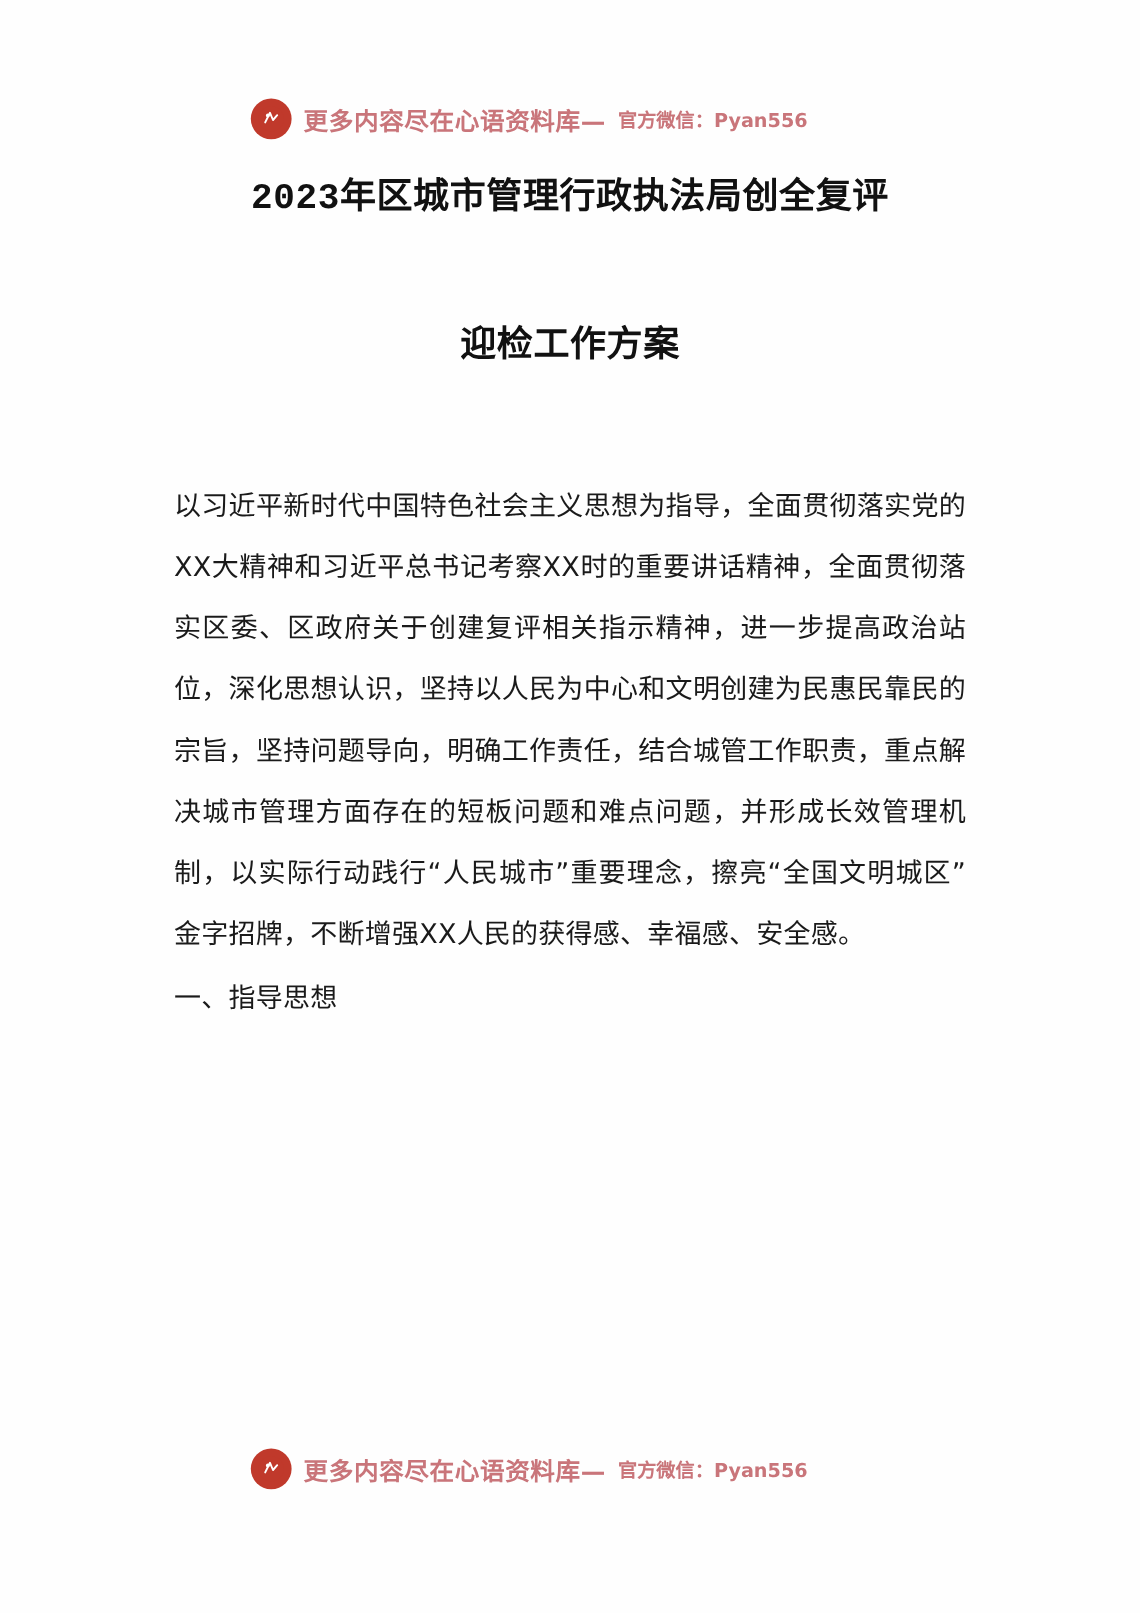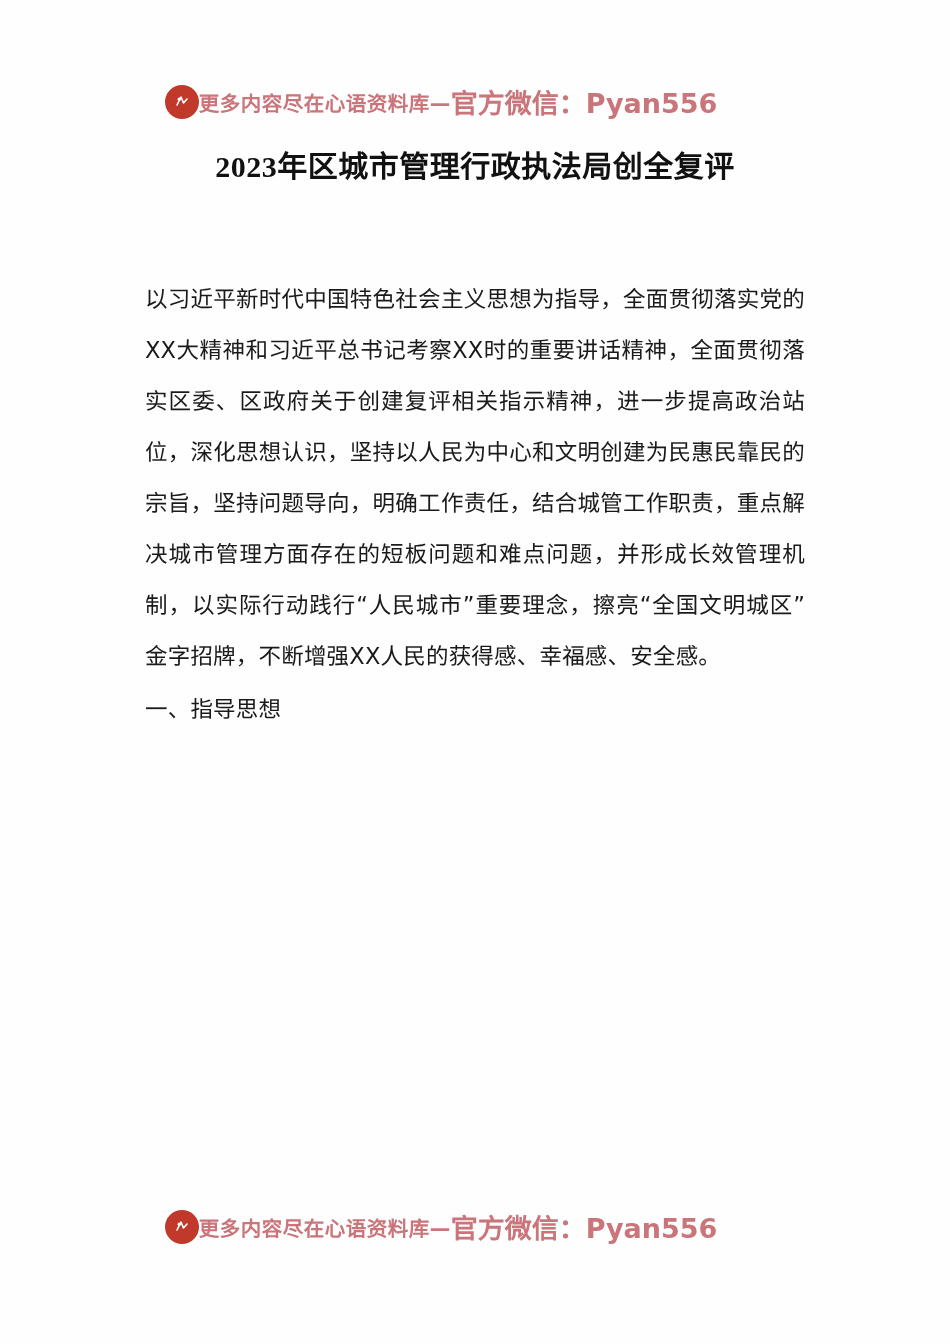--- a/index.html
+++ b/index.html
@@ -27,20 +27,21 @@
   }
 
   
   .watermark {
     position: absolute;
     left: 0;
     width: 882px;
     display: flex;
     align-items: center;
     justify-content: center;
+    gap: 10px;
     pointer-events: none;
     user-select: none;
   }
   .watermark.top { top: 82px; }
   .watermark.bottom { top: 1207px; }
 
   .wm-logo {
     width: 34px;
     height: 34px;
     border-radius: 50%;
@@ -55,32 +56,32 @@
   .wm-text {
     font-family: "DejaVu Sans", "Liberation Sans", sans-serif;
     font-size: 20.5px;
     font-weight: bold;
     letter-spacing: 0.5px;
     color: #c9757a;
     white-space: nowrap;
   }
   .wm-text2 {
     font-family: "DejaVu Sans", "Liberation Sans", sans-serif;
-    font-size: 27px;
+    font-size: 16px;
     font-weight: bold;
     color: #c9757a;
     white-space: nowrap;
   }
 
   
   .doc-title {
     margin: 0;
     padding-top: 148px;
     text-align: center;
-    font-family: Liberation Serif, serif;
+    font-family: Liberation Mono, monospace;
     font-size: 30px;
     font-weight: bold;
     line-height: 1.25;
     letter-spacing: 0.5px;
     color: #111;
   }
   .doc-title .line2 {
     display: block;
     margin-top: 86px;
   }
@@ -115,20 +116,21 @@
         <path d="M6 14 L10 6 L12.5 12 L16 8" stroke="#ffffff" stroke-width="1.6" fill="none" stroke-linecap="round" stroke-linejoin="round"></path>
         <circle cx="8.2" cy="8.2" r="1.6" fill="#ffffff"></circle>
       </svg>
     </span>
     <span class="wm-text">更多内容尽在心语资料库—</span>
     <span class="wm-text2">官方微信：Pyan556</span>
   </div>
 
   <h1 class="doc-title">
     <span class="line1">2023年区城市管理行政执法局创全复评</span>
+    <span class="line2">迎检工作方案</span>
   </h1>
 
   <div class="body-text">
     <p class="para indent">以习近平新时代中国特色社会主义思想为指导，全面贯彻落实党的XX大精神和习近平总书记考察XX时的重要讲话精神，全面贯彻落实区委、区政府关于创建复评相关指示精神，进一步提高政治站位，深化思想认识，坚持以人民为中心和文明创建为民惠民靠民的宗旨，坚持问题导向，明确工作责任，结合城管工作职责，重点解决城市管理方面存在的短板问题和难点问题，并形成长效管理机制，以实际行动践行“人民城市”重要理念，擦亮“全国文明城区”金字招牌，不断增强XX人民的获得感、幸福感、安全感。</p>
     <p class="para heading">一、指导思想</p>
   </div>
 
   <div class="watermark bottom">
     <span class="wm-logo">
       <svg width="22" height="22" viewBox="0 0 22 22" aria-hidden="true">

